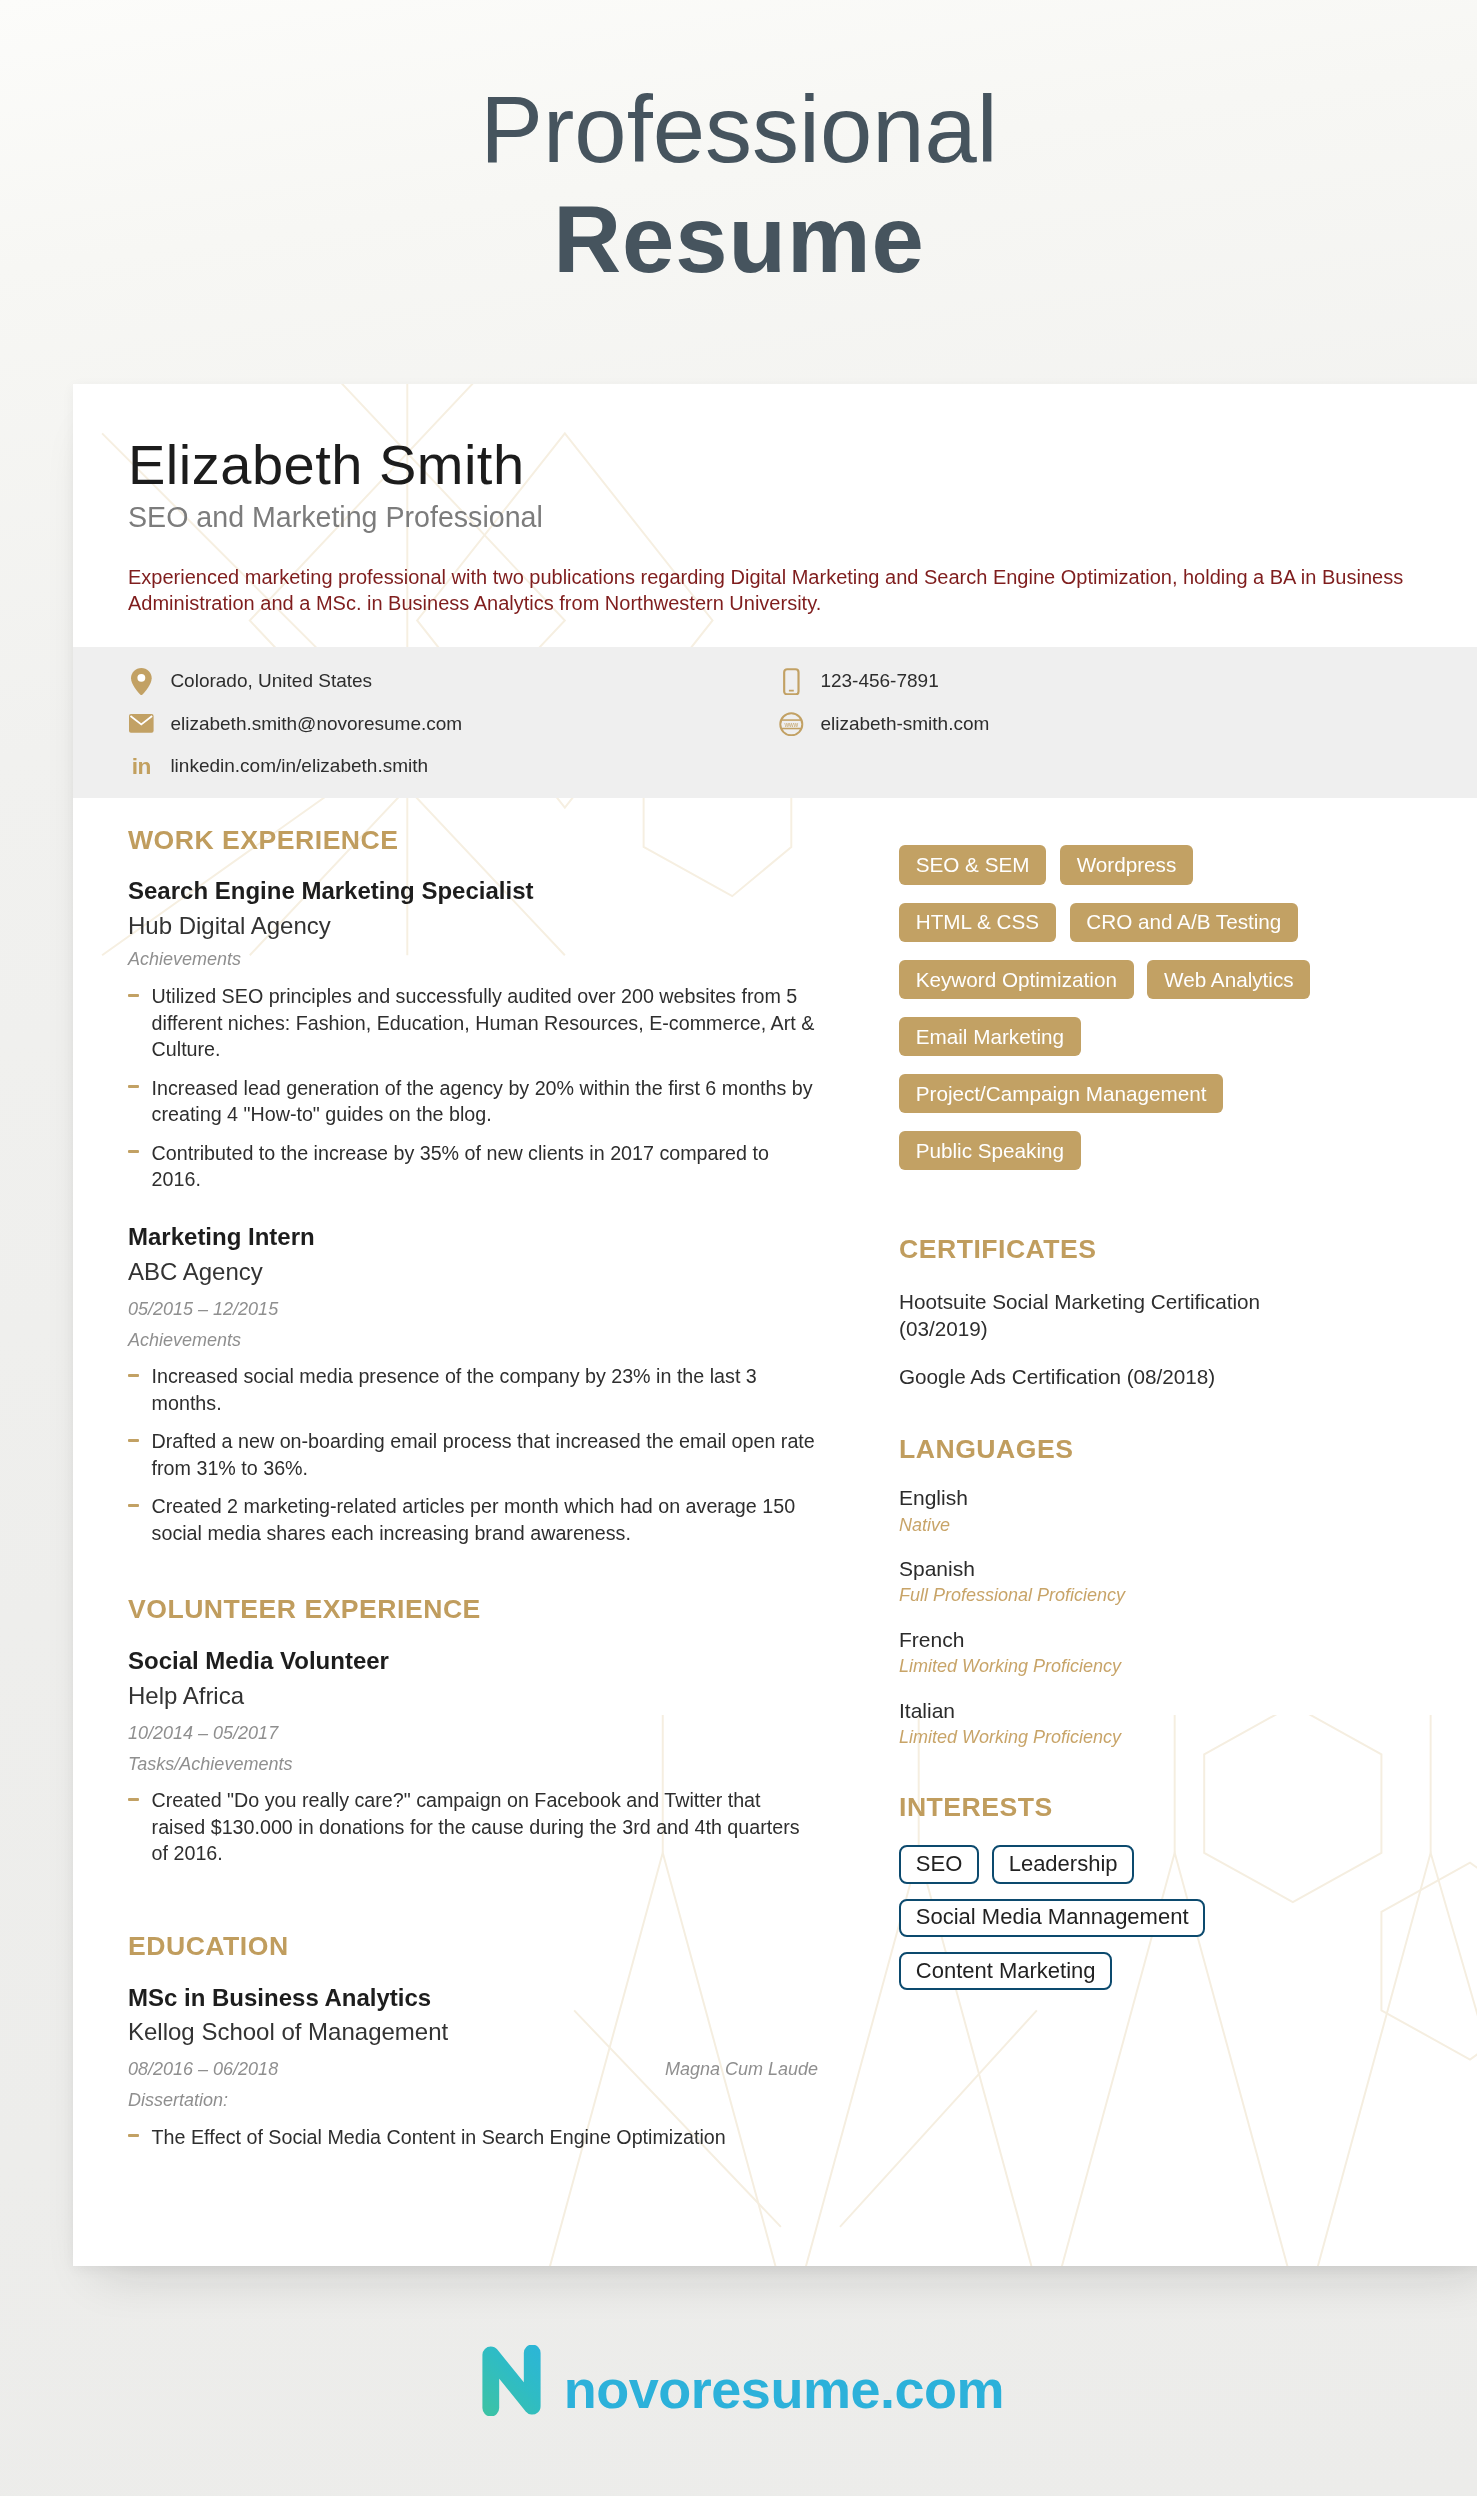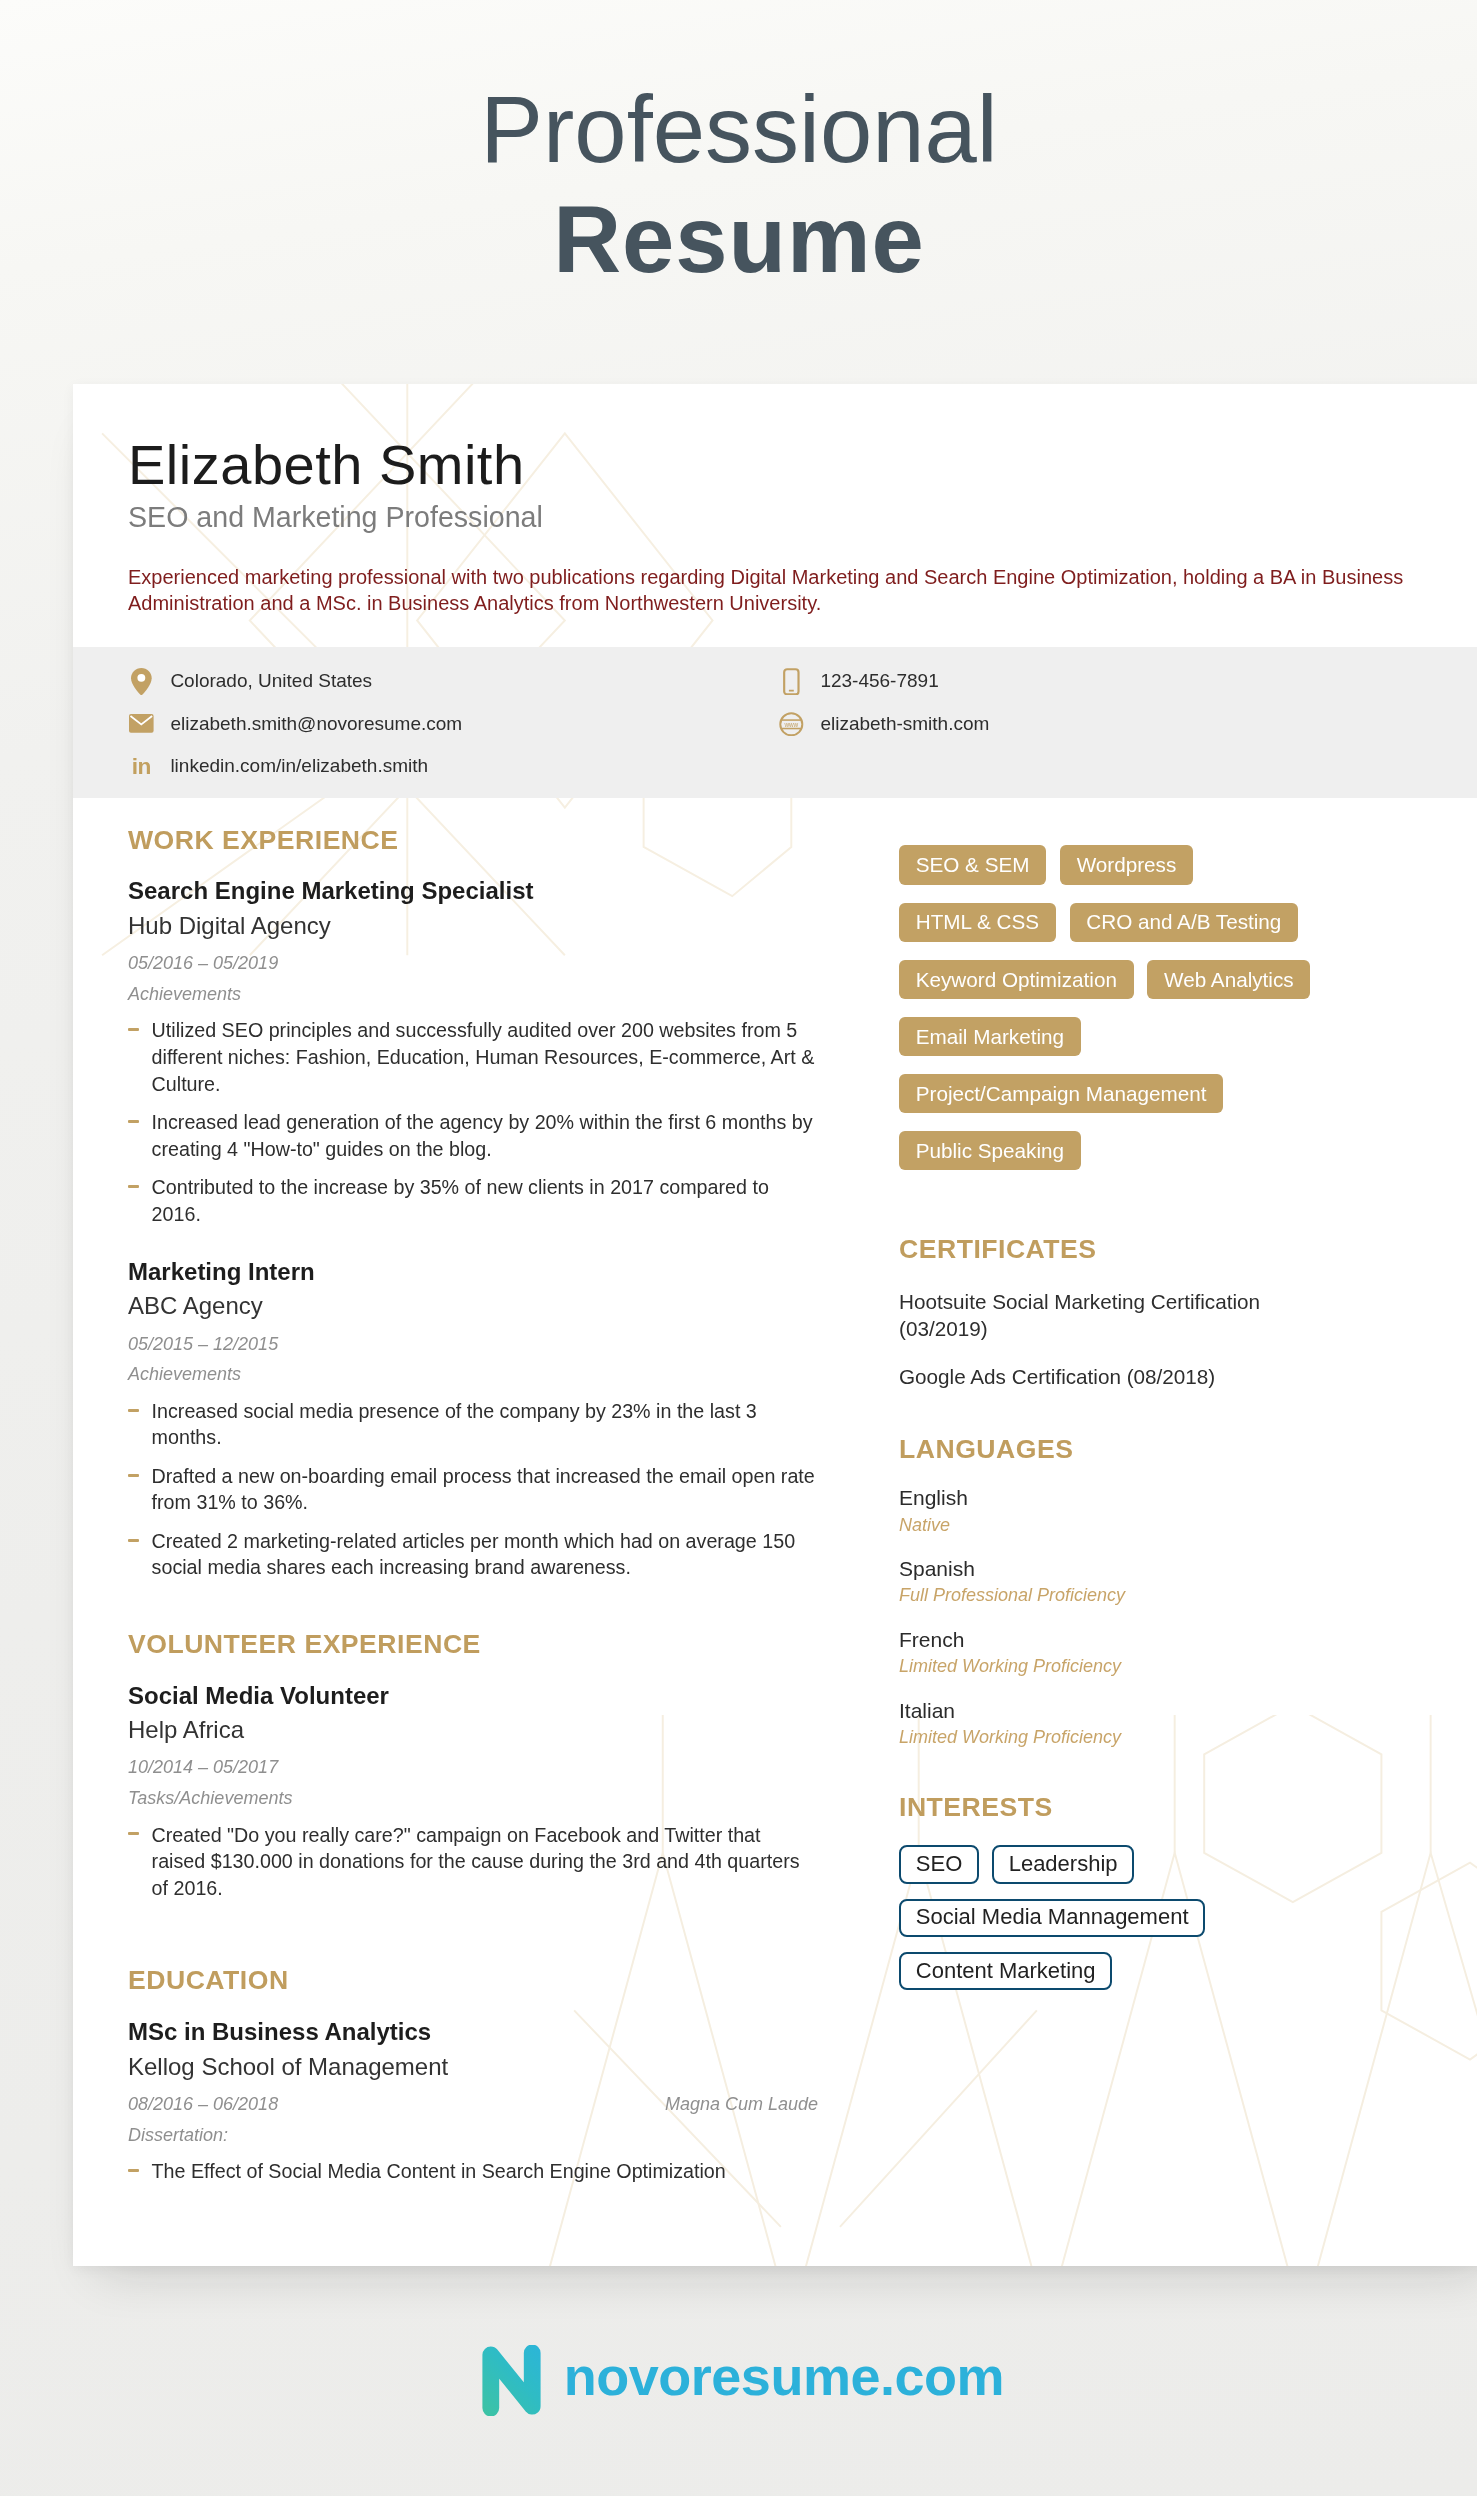--- a/index.html
+++ b/index.html
@@ -57,21 +57,21 @@
   .tag-outline { border:2px solid #0c4a6e; color:#222222; font-size:22px; line-height:24.6px; padding:4.9px 14.8px;
                  border-radius:7.9px; margin:0 12.8px 14.8px 0; white-space:nowrap; background:#ffffff; }
   .section-certificates { margin-top:45px; }
   .cert-item { font-size:20.7px; line-height:27px; color:#2e2e2e; margin-top:21.7px; }
   .section-languages { margin-top:43px; }
   .lang-item { margin-top:17.7px; }
   .lang-name { font-size:21px; color:#2b2b2b; line-height:27.6px; }
   .lang-level { font-size:18px; font-style:italic; color:#c8a468; line-height:23.6px; margin-top:2px; }
   .section-interests { margin-top:41px; }
   
-  .footer { position:absolute; top:2345px; left:0; width:100%; display:flex; justify-content:center; align-items:flex-start; gap:14.8px; }
+  .footer { position:absolute; top:2345px; left:0; width:100%; display:flex; justify-content:center; align-items:flex-end; gap:14.8px; }
   .brand-name { font-size:54px; font-weight:700; color:#2cb1da; letter-spacing:-0.5px; }
 </style>
 </head>
 <body>
 
 <div class="page">
 
   <div class="page-title">
     <div class="title-line1">Professional</div>
     <div class="title-line2">Resume</div>
@@ -162,23 +162,20 @@
     <div class="columns">
 
       <div class="col-left">
 
         <section>
           <h2 class="section-heading">WORK EXPERIENCE</h2>
 
           <div class="entry">
             <div class="entry-title">Search Engine Marketing Specialist</div>
             <div class="entry-org">Hub Digital Agency</div>
-            <div class="dates-row">
-                <span class="dates">05/2016 – 05/2019</span>
-              </div>
             <div class="sub-label">Achievements</div>
             <ul class="bullets">
               <li class="bullet">
                   <span class="dash"></span>
                   <span>Utilized SEO principles and successfully audited over 200 websites from 5 different niches: Fashion, Education, Human Resources, E-commerce, Art &amp; Culture.</span>
                 </li>
               <li class="bullet">
                   <span class="dash"></span>
                   <span>Increased lead generation of the agency by 20% within the first 6 months by creating 4 "How-to" guides on the blog.</span>
                 </li>

